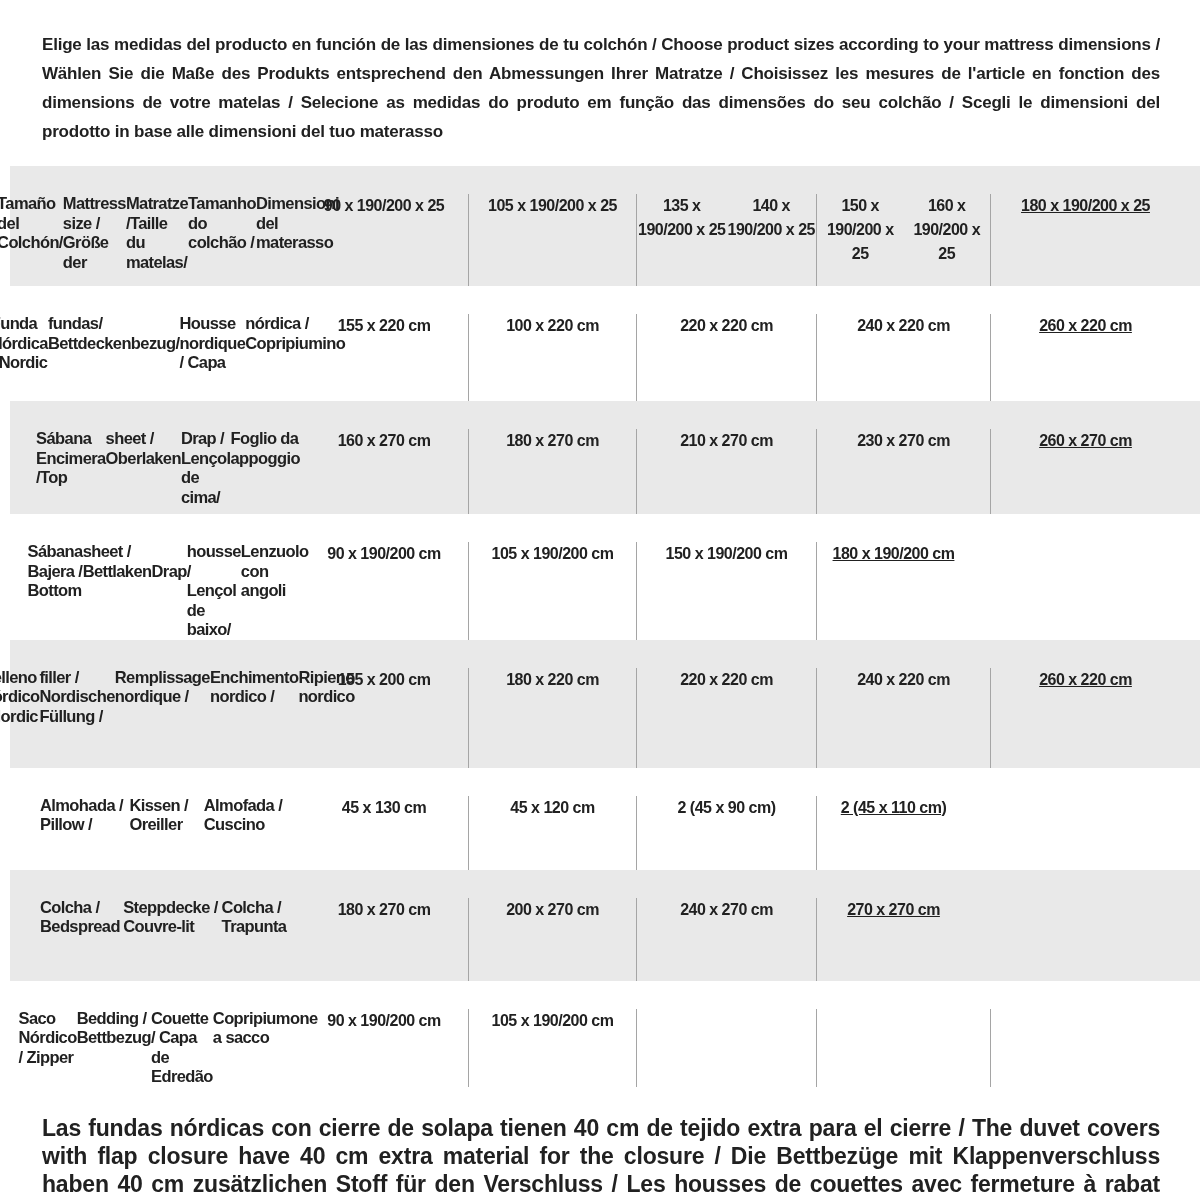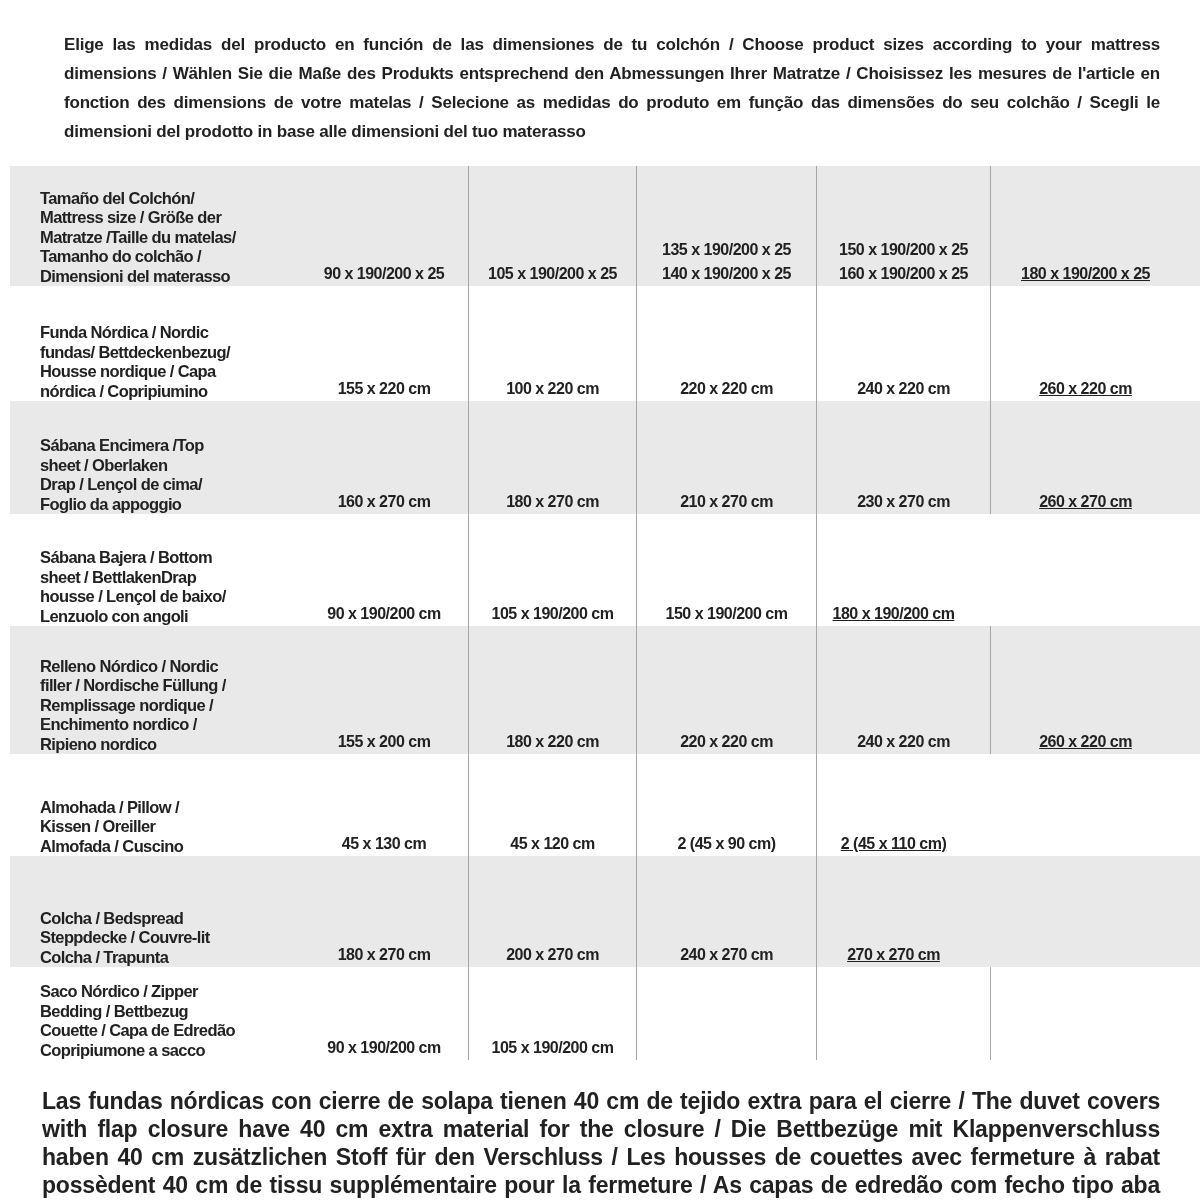--- a/index.html
+++ b/index.html
@@ -9,21 +9,21 @@
     --ink:#212121;
   }
   html,body{margin:0;padding:0;background:#fff;}
   body{
     width:1200px;height:1200px;overflow:hidden;
     font-family:"Liberation Sans",sans-serif;
     color:var(--ink);
     -webkit-font-smoothing:antialiased;
   }
   .intro{
-    margin:30px 40px 0 64px;
+    margin:30px 40px 0 42px;
     font-size:17px;line-height:29px;font-weight:bold;
     text-align:justify;letter-spacing:-0.2px;
   }
   .size-table{
     margin:20px 0 0 10px;
     width:1190px;
   }
   .row{
     display:grid;
     grid-template-columns:290px 168px 168px 180px 174px 210px;
@@ -32,21 +32,21 @@
   .row:nth-child(even){background:var(--row-white);}
   .row:nth-child(1){min-height:120px;}
   .row:nth-child(2){min-height:115px;}
   .row:nth-child(3){min-height:113px;}
   .row:nth-child(4){min-height:112px;}
   .row:nth-child(5){min-height:128px;}
   .row:nth-child(6){min-height:102px;}
   .row:nth-child(7){min-height:111px;}
   .row:nth-child(8){min-height:93px;}
   .cell{
-    display:flex;flex-direction:column;justify-content:flex-end;
+    display:flex;flex-direction:row;justify-content:center;margin-top:28px;
   }
   .cell-label{
     padding-left:30px;padding-right:4px;
     font-size:16.5px;line-height:19.5px;font-weight:bold;
     letter-spacing:-0.6px;
   }
   .cell-val{
     text-align:center;
     font-size:16px;font-weight:bold;letter-spacing:-0.5px;
     line-height:24px;

